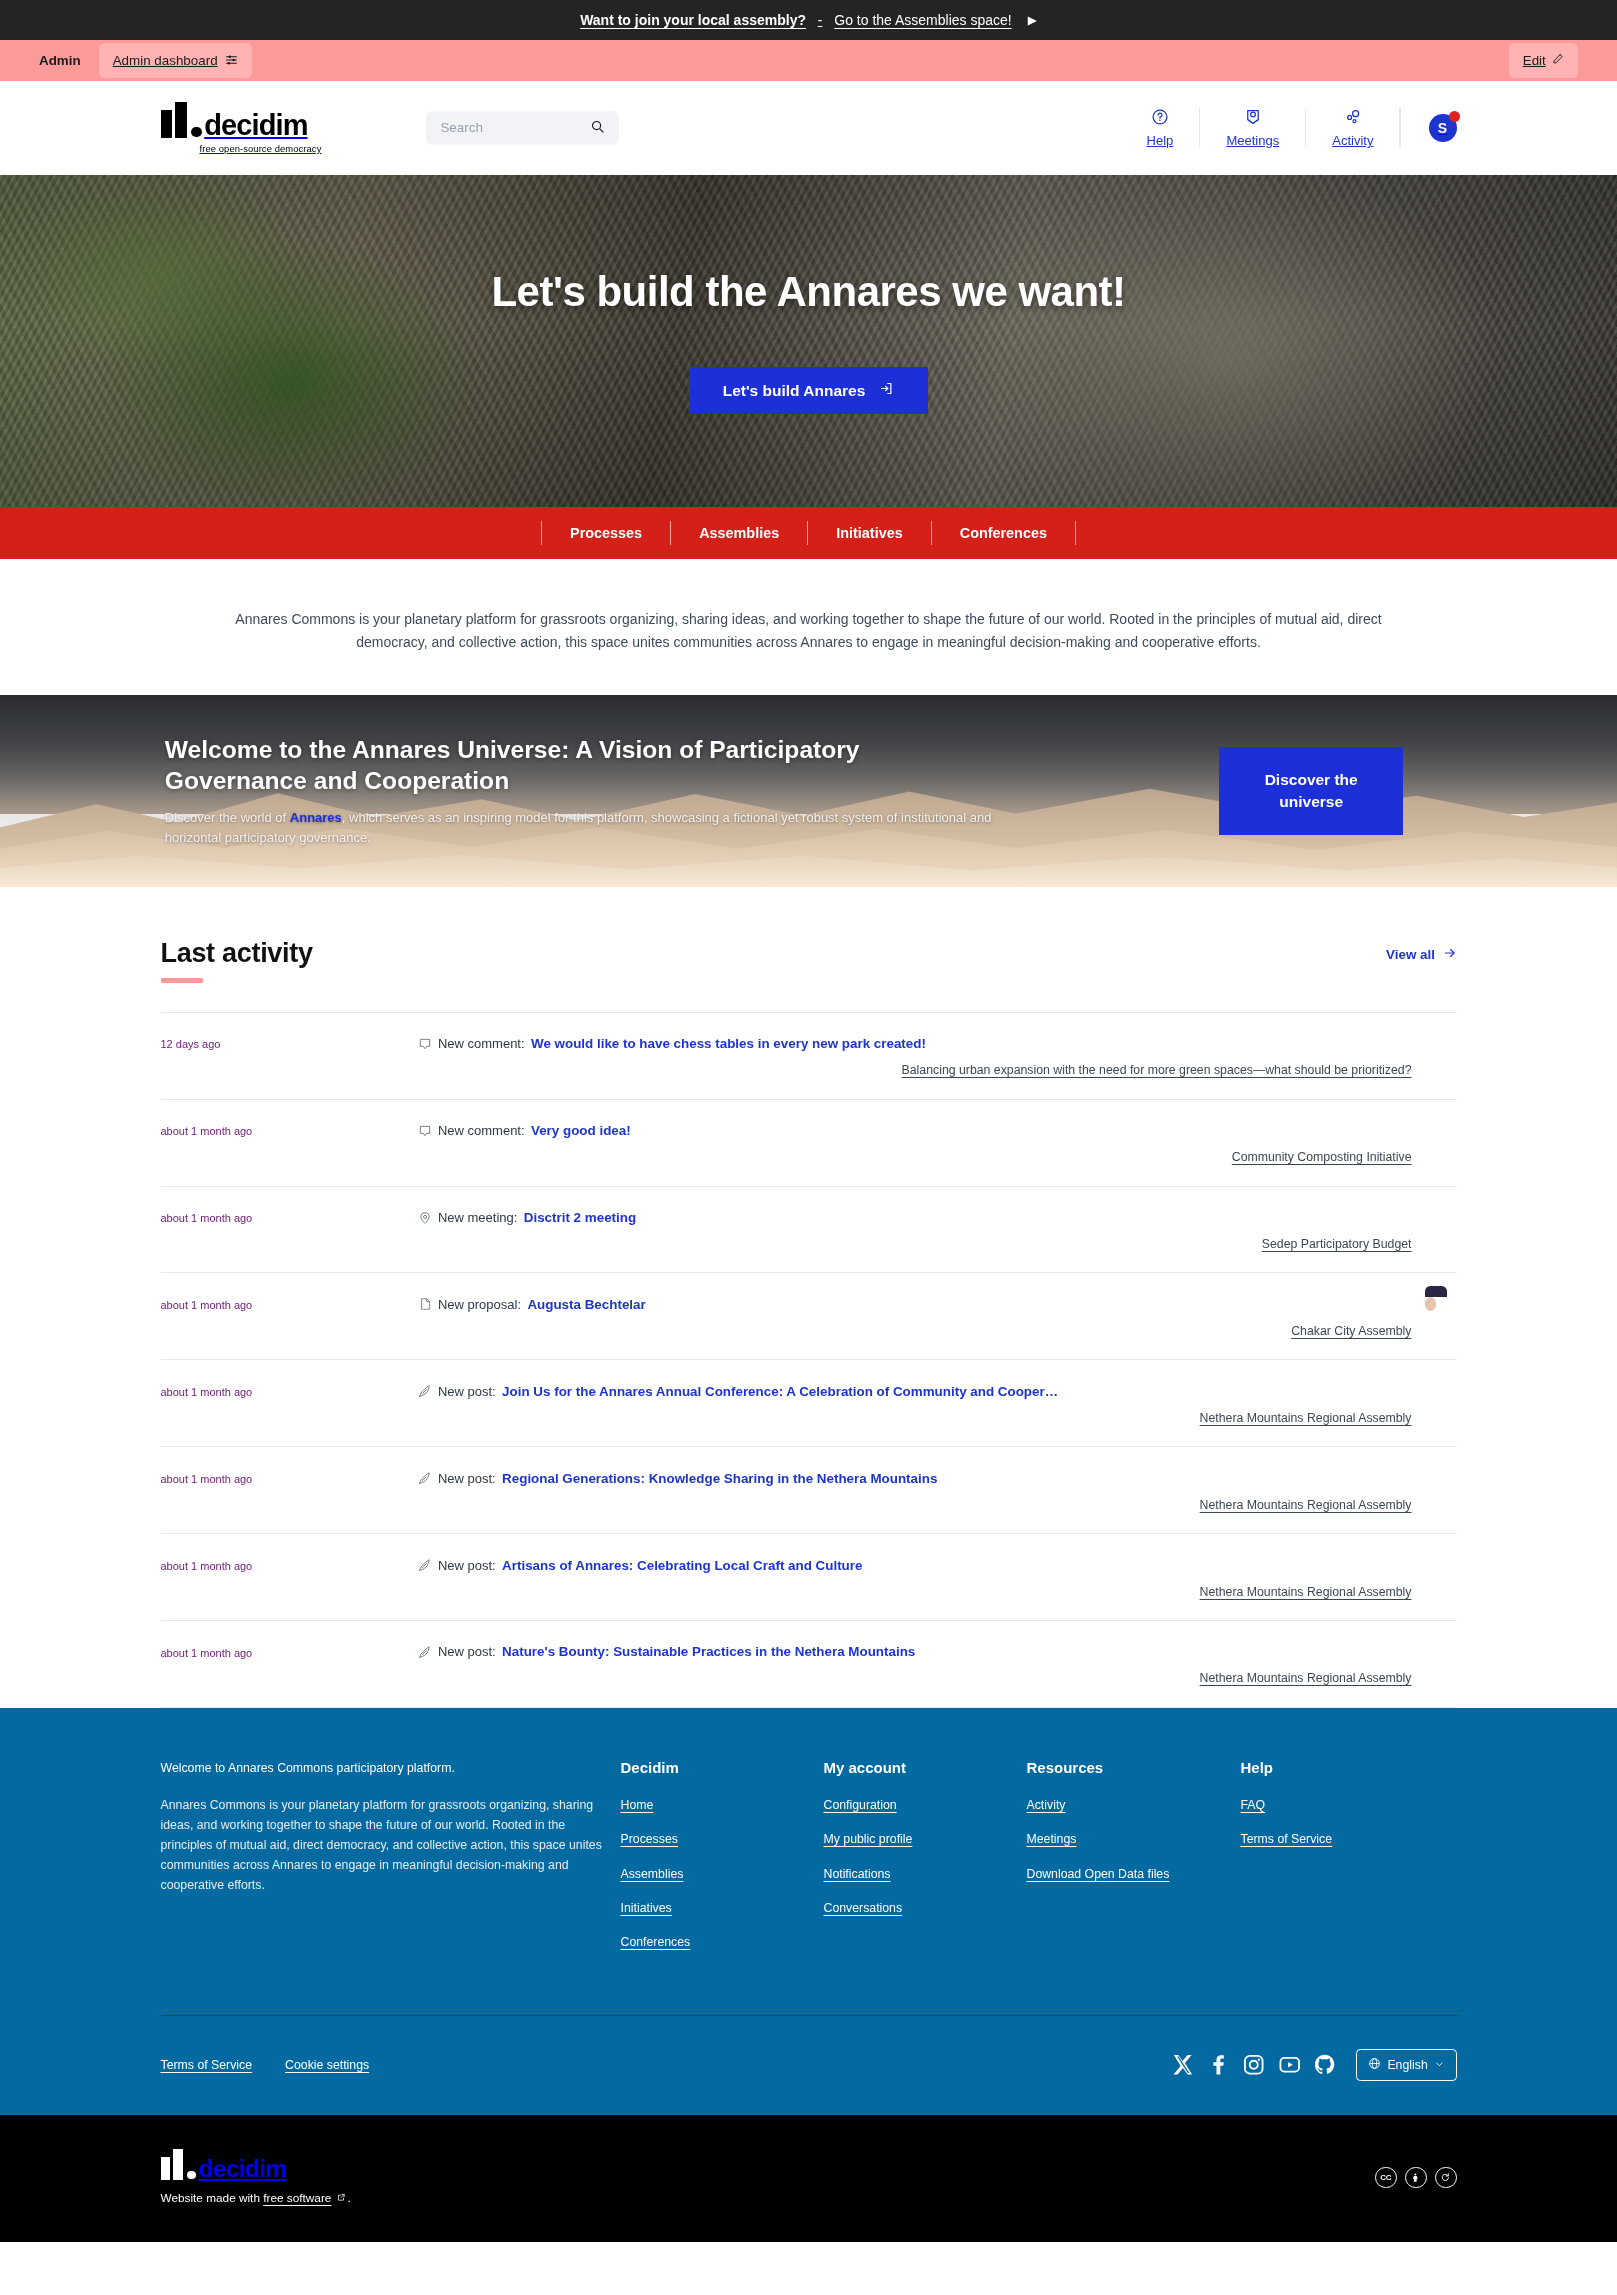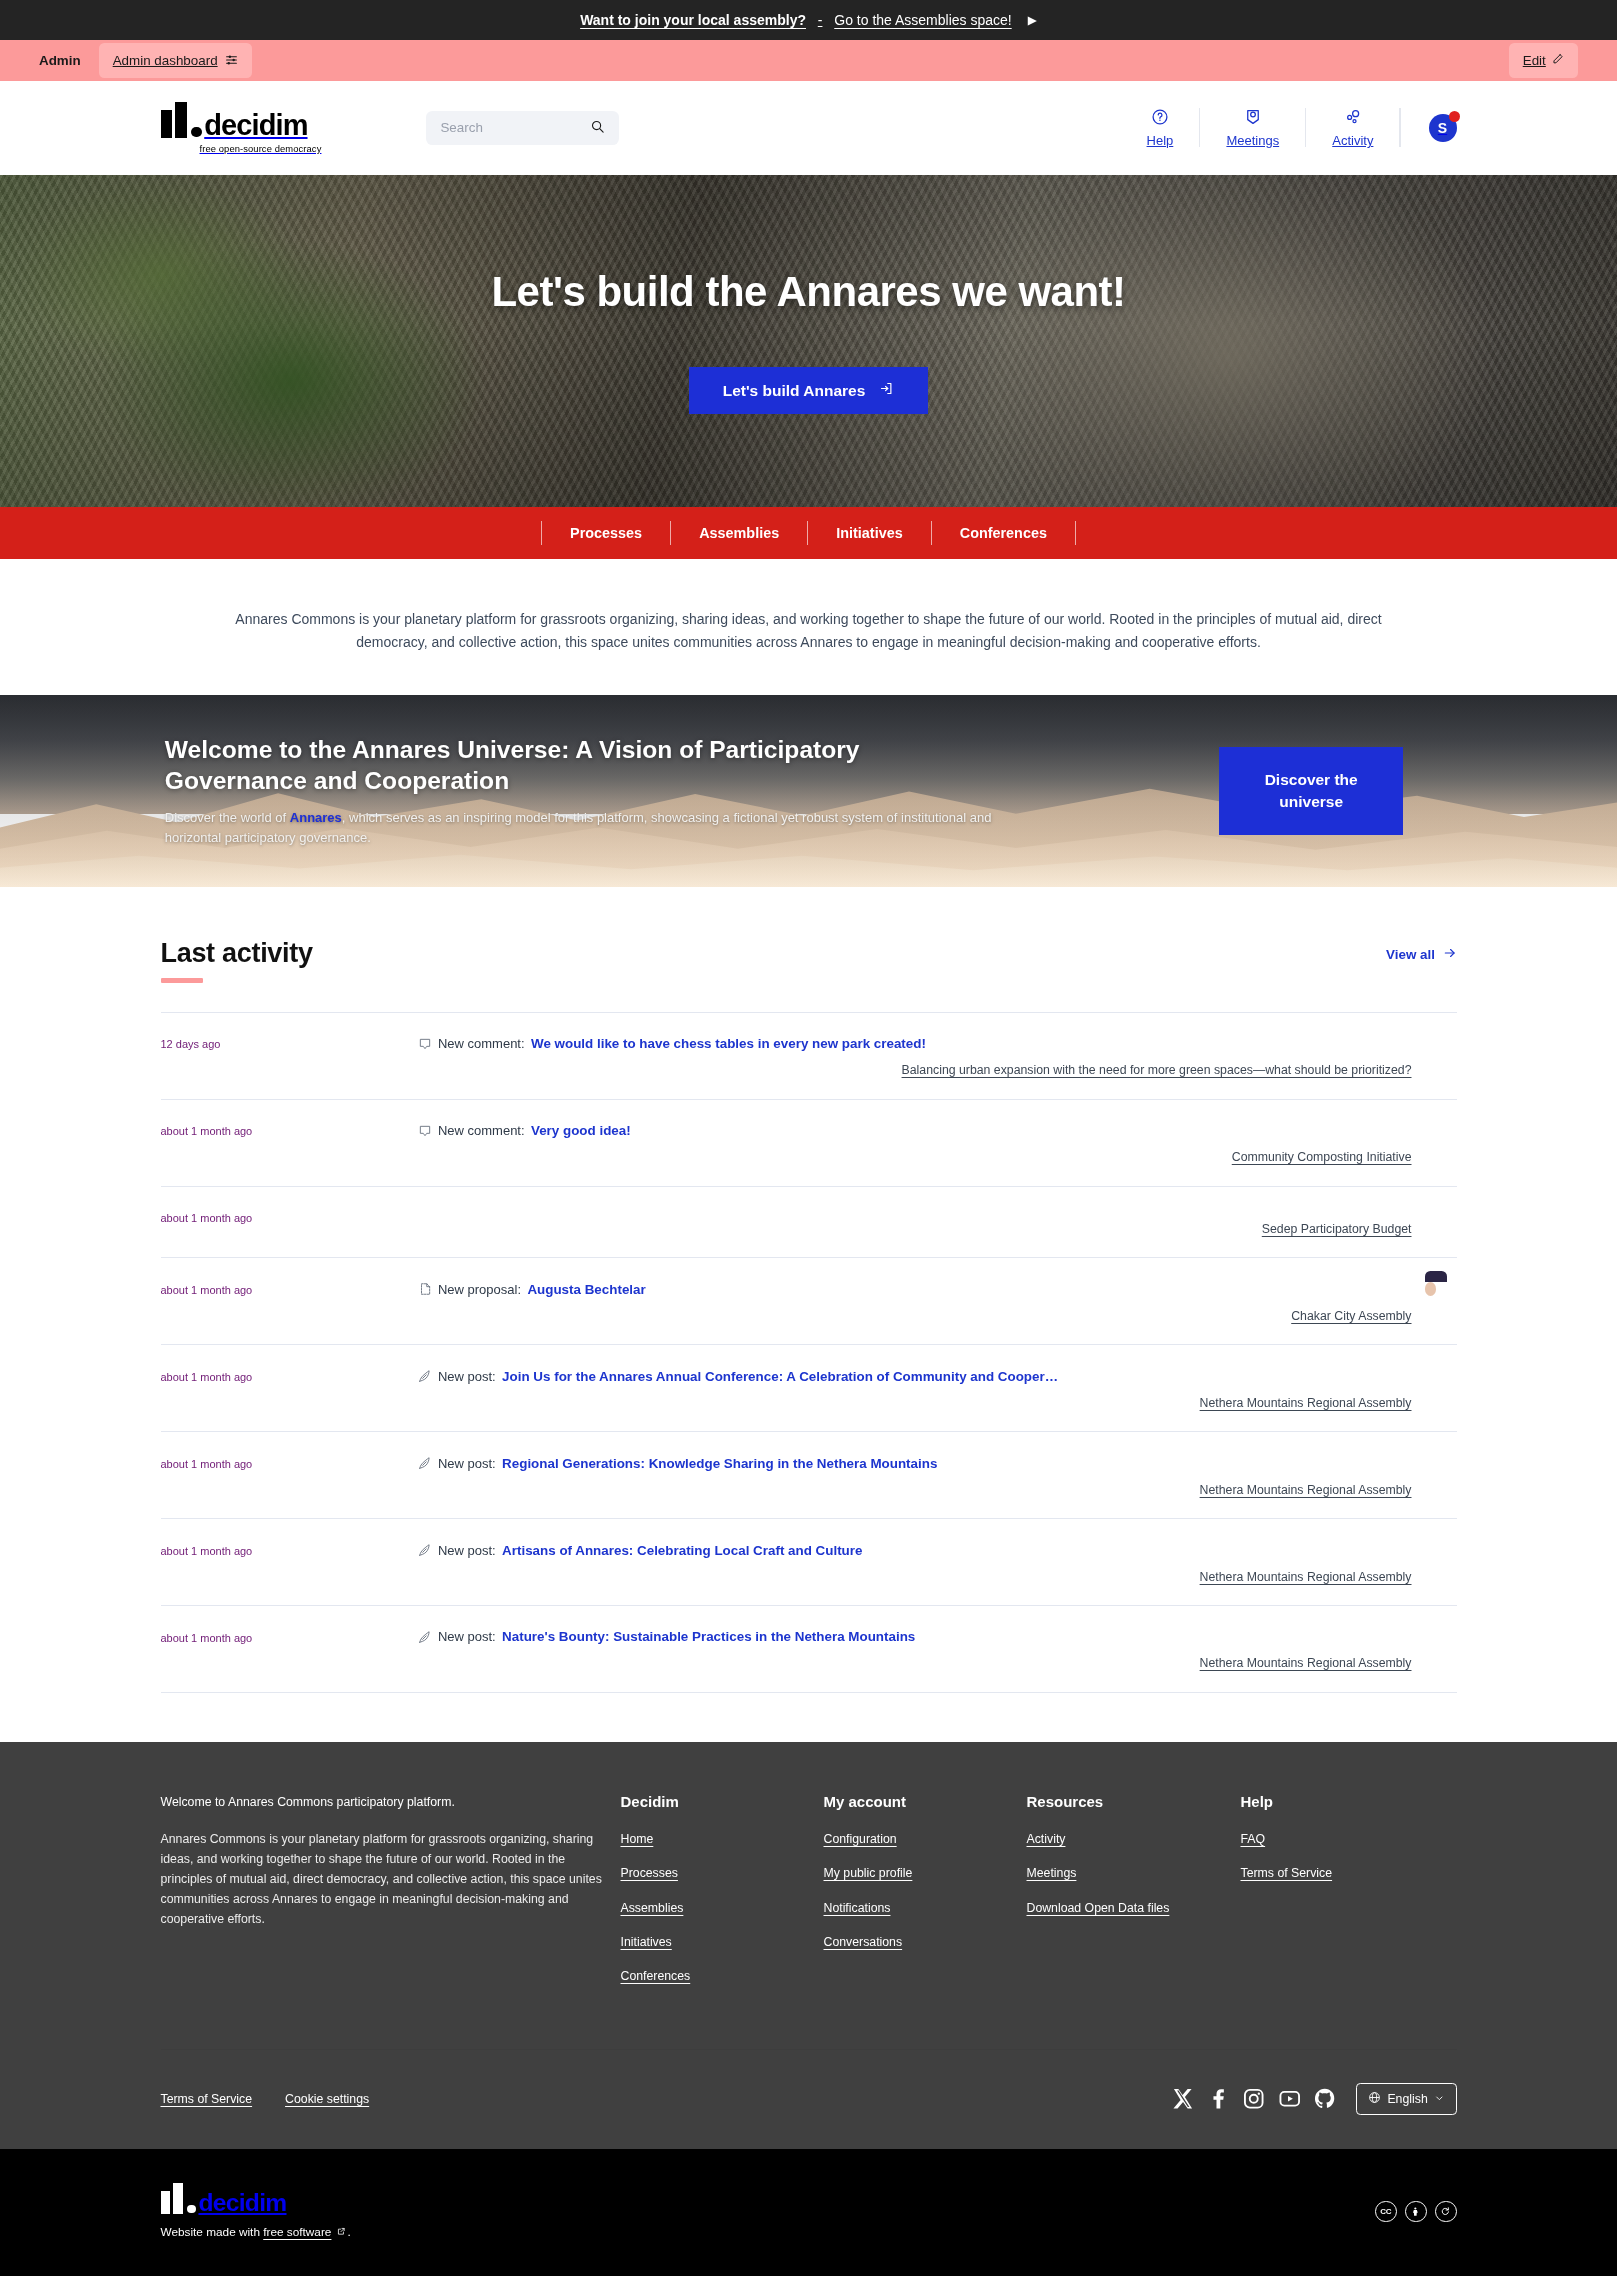--- a/index.html
+++ b/index.html
@@ -262,21 +262,21 @@
     width: 11.8px; height: 14px; border-radius: 50%;
     background: #e7c4ac;
   }
   .av-photo::after {
     content: ""; position: absolute; left: 8%; bottom: 0;
     width: 22.5px; height: 10.7px; border-radius: 5.3px 5.3px 0 0;
     background: #2b2545;
   }
 
   
-  footer.main-footer { background: #404040; color: #fff; margin-top: 49px; }
+  footer.main-footer { background: #0369a1; color: #fff; }
   .f-top { display: flex; padding: 51px 0 47px; gap: 0; }
   .f-about { width: 460px; flex: none; }
   .f-about .f-lead { font-size: 12.3px; line-height: 1.5; margin-bottom: 19px; }
   .f-about .f-body { font-size: 12.3px; line-height: 1.62; color: #ececec; }
   .f-col { flex: none; }
   .f-col.c1 { width: 203px; }
   .f-col.c2 { width: 203px; }
   .f-col.c3 { width: 214px; }
   .f-col.c4 { width: 160px; }
   .f-col h4 { font-size: 15px; font-weight: 700; margin-bottom: 21.4px; }
@@ -537,20 +537,30 @@
             <span>New comment:</span>
             <a class="act-link" href="#">Very good idea!</a>
           </div>
           <div class="act-space"><a class="act-ctx" href="#">Community Composting Initiative</a></div>
         </div>
         <div class="act-av"><span class="av-ph"></span></div>
       </div>
       <div class="act-row">
         <div class="act-time">about 1 month ago</div>
         <div class="act-body">
+          <div class="act-line1">
+            <span class="act-ico">
+              <svg width="14" height="14" viewBox="0 0 24 24" fill="none" stroke="#6b7380" stroke-width="1.6">
+                <path d="M12 21s7-6.3 7-11a7 7 0 1 0-14 0c0 4.7 7 11 7 11z"></path>
+                <circle cx="12" cy="10" r="2.6"></circle>
+              </svg>
+            </span>
+            <span>New meeting:</span>
+            <a class="act-link" href="#">Disctrit 2 meeting</a>
+          </div>
           <div class="act-space"><a class="act-ctx" href="#">Sedep Participatory Budget</a></div>
         </div>
         <div class="act-av"></div>
       </div>
       <div class="act-row">
         <div class="act-time">about 1 month ago</div>
         <div class="act-body">
           <div class="act-line1">
             <span class="act-ico">
               <svg width="14" height="14" viewBox="0 0 24 24" fill="none" stroke="#6b7380" stroke-width="1.6" stroke-linecap="round">

